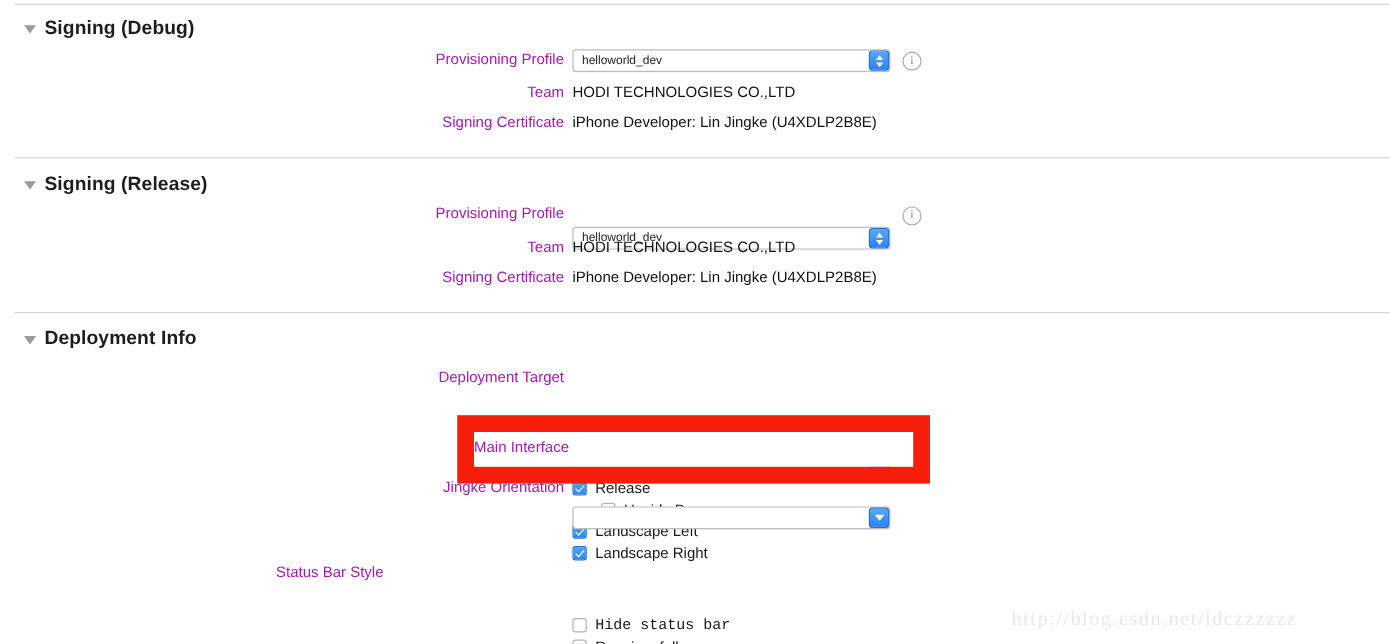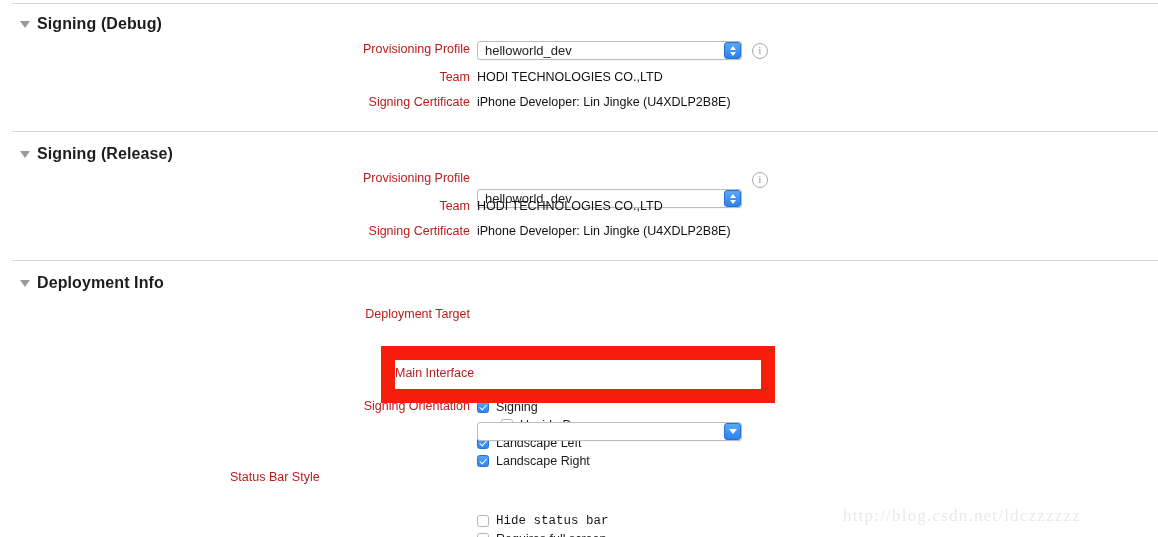--- a/index.html
+++ b/index.html
@@ -45,21 +45,21 @@
     border-top: 7px solid #9a9a9a;
     margin-top: 1px;
   }
   .row {
     position: absolute;
     display: flex;
     align-items: center;
   }
   .row-label {
     font-size: 12.5px;
-    color: #b91c1c;
+    color: #a21caf;
     text-align: right;
     white-space: nowrap;
   }
   .row-value {
     font-size: 12.5px;
     color: #111111;
     white-space: nowrap;
   }
   
   .field {
@@ -67,21 +67,21 @@
     box-sizing: border-box;
     height: 19px;
     background: #ffffff;
     border: 1px solid #bdbdbd;
     border-radius: 3px;
     display: flex;
     align-items: center;
     box-shadow: 0 1px 0 rgba(0,0,0,0.03);
   }
   .field .text {
-    font-size: 13px;
+    font-size: 10px;
     color: #222;
     padding-left: 7px;
     white-space: nowrap;
     overflow: hidden;
   }
   .stepper {
     position: absolute;
     top: 0px;
     right: 0px;
     width: 17px;
@@ -304,26 +304,26 @@
   <div class="field" style="left:477px; top:365px; width:265px; z-index:21;">
     <span class="text"></span>
     <span class="chev">
         <span class="down"></span>
       </span>
   </div>
 
   <div class="redbox" style="left:381px; top:346px; width:394px; height:57px;"></div>
 
   <div class="row" style="left:230px; top:399px; width:240px; justify-content:flex-end;">
-    <span class="row-label">Signing Orientation</span>
+    <span class="row-label">Jingke Orientation</span>
   </div>
 
   <div class="cbrow" style="left:477px; top:400px;">
     <span class="cb on"></span>
-    <span class="cb-label">Signing</span>
+    <span class="cb-label">Release</span>
   </div>
   <div class="cbrow" style="left:501px; top:418px;">
     <span class="cb"></span>
     <span class="cb-label">Upside Down</span>
   </div>
   <div class="cbrow" style="left:477px; top:436px;">
     <span class="cb on"></span>
     <span class="cb-label">Landscape Left</span>
   </div>
   <div class="cbrow" style="left:477px; top:454px;">

